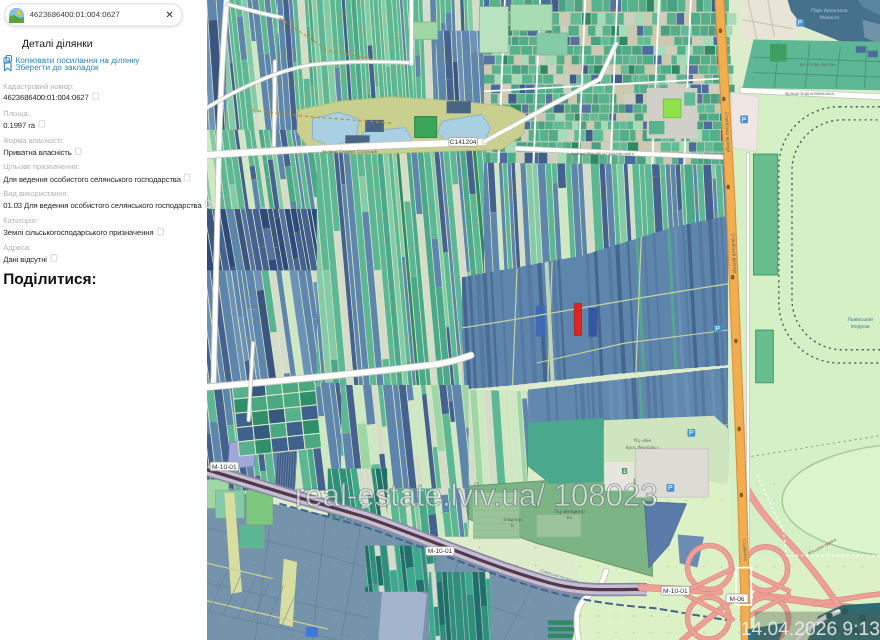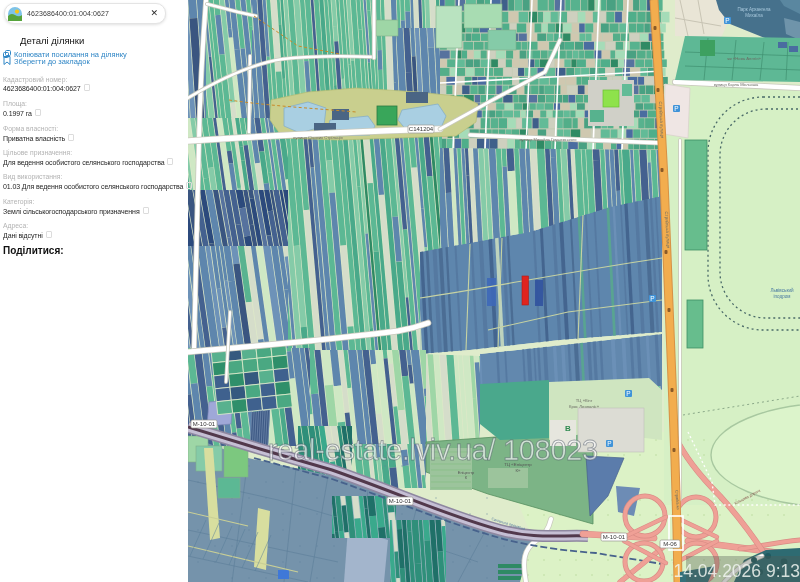--- a/index.html
+++ b/index.html
@@ -6,21 +6,21 @@
 #pill{position:absolute;left:4px;top:3px;width:160px;height:19px;border:1px solid #e4e4e4;border-radius:10px;box-shadow:0 1px 3px rgba(0,0,0,0.12);background:#fff;}
 #logo{position:absolute;left:3px;top:2.5px;}
 #pilltext{position:absolute;left:22px;top:6px;font-size:7px;color:#3a3a3a;letter-spacing:0.1px;}
 #pillx{position:absolute;right:7px;top:4px;font-size:9px;color:#2b2b2b;}
 .h1{position:absolute;left:20px;top:35px;font-size:9.5px;font-weight:normal;color:#111;}
 .link{position:absolute;left:3px;font-size:7.5px;color:#2f86c6;}
 .link svg{margin-right:3px;vertical-align:-1px;}
 .lab{position:absolute;left:3px;font-size:6.8px;color:#b3b3b3;}
 .val{position:absolute;left:3px;font-size:7px;color:#1f1f1f;white-space:nowrap;letter-spacing:-0.1px;}
 .ci{display:inline-block;width:4px;height:5px;border:1px solid #dcdcdc;border-radius:1px;margin-left:3px;}
-.h2{position:absolute;left:3px;top:245px;font-size:10px;font-weight:bold;color:#111;}
+.h2{position:absolute;left:3px;top:245px;font-size:14px;font-weight:bold;color:#111;}
 </style></head>
 <body>
 <div id="side">
  <div id="pill">
   <svg id="logo" width="14" height="14" viewBox="0 0 14 14">
         <circle cx="7" cy="7" r="7" fill="#7ec3e8"></circle>
         <path d="M0,9 Q3,5.5 7,8 Q11,10.5 14,8 L14,14 L0,14 Z" fill="#56a43c"></path>
         <circle cx="9" cy="4.6" r="2.1" fill="#f5c518"></circle>
       </svg>
   <span id="pilltext">4623686400:01:004:0627</span>

